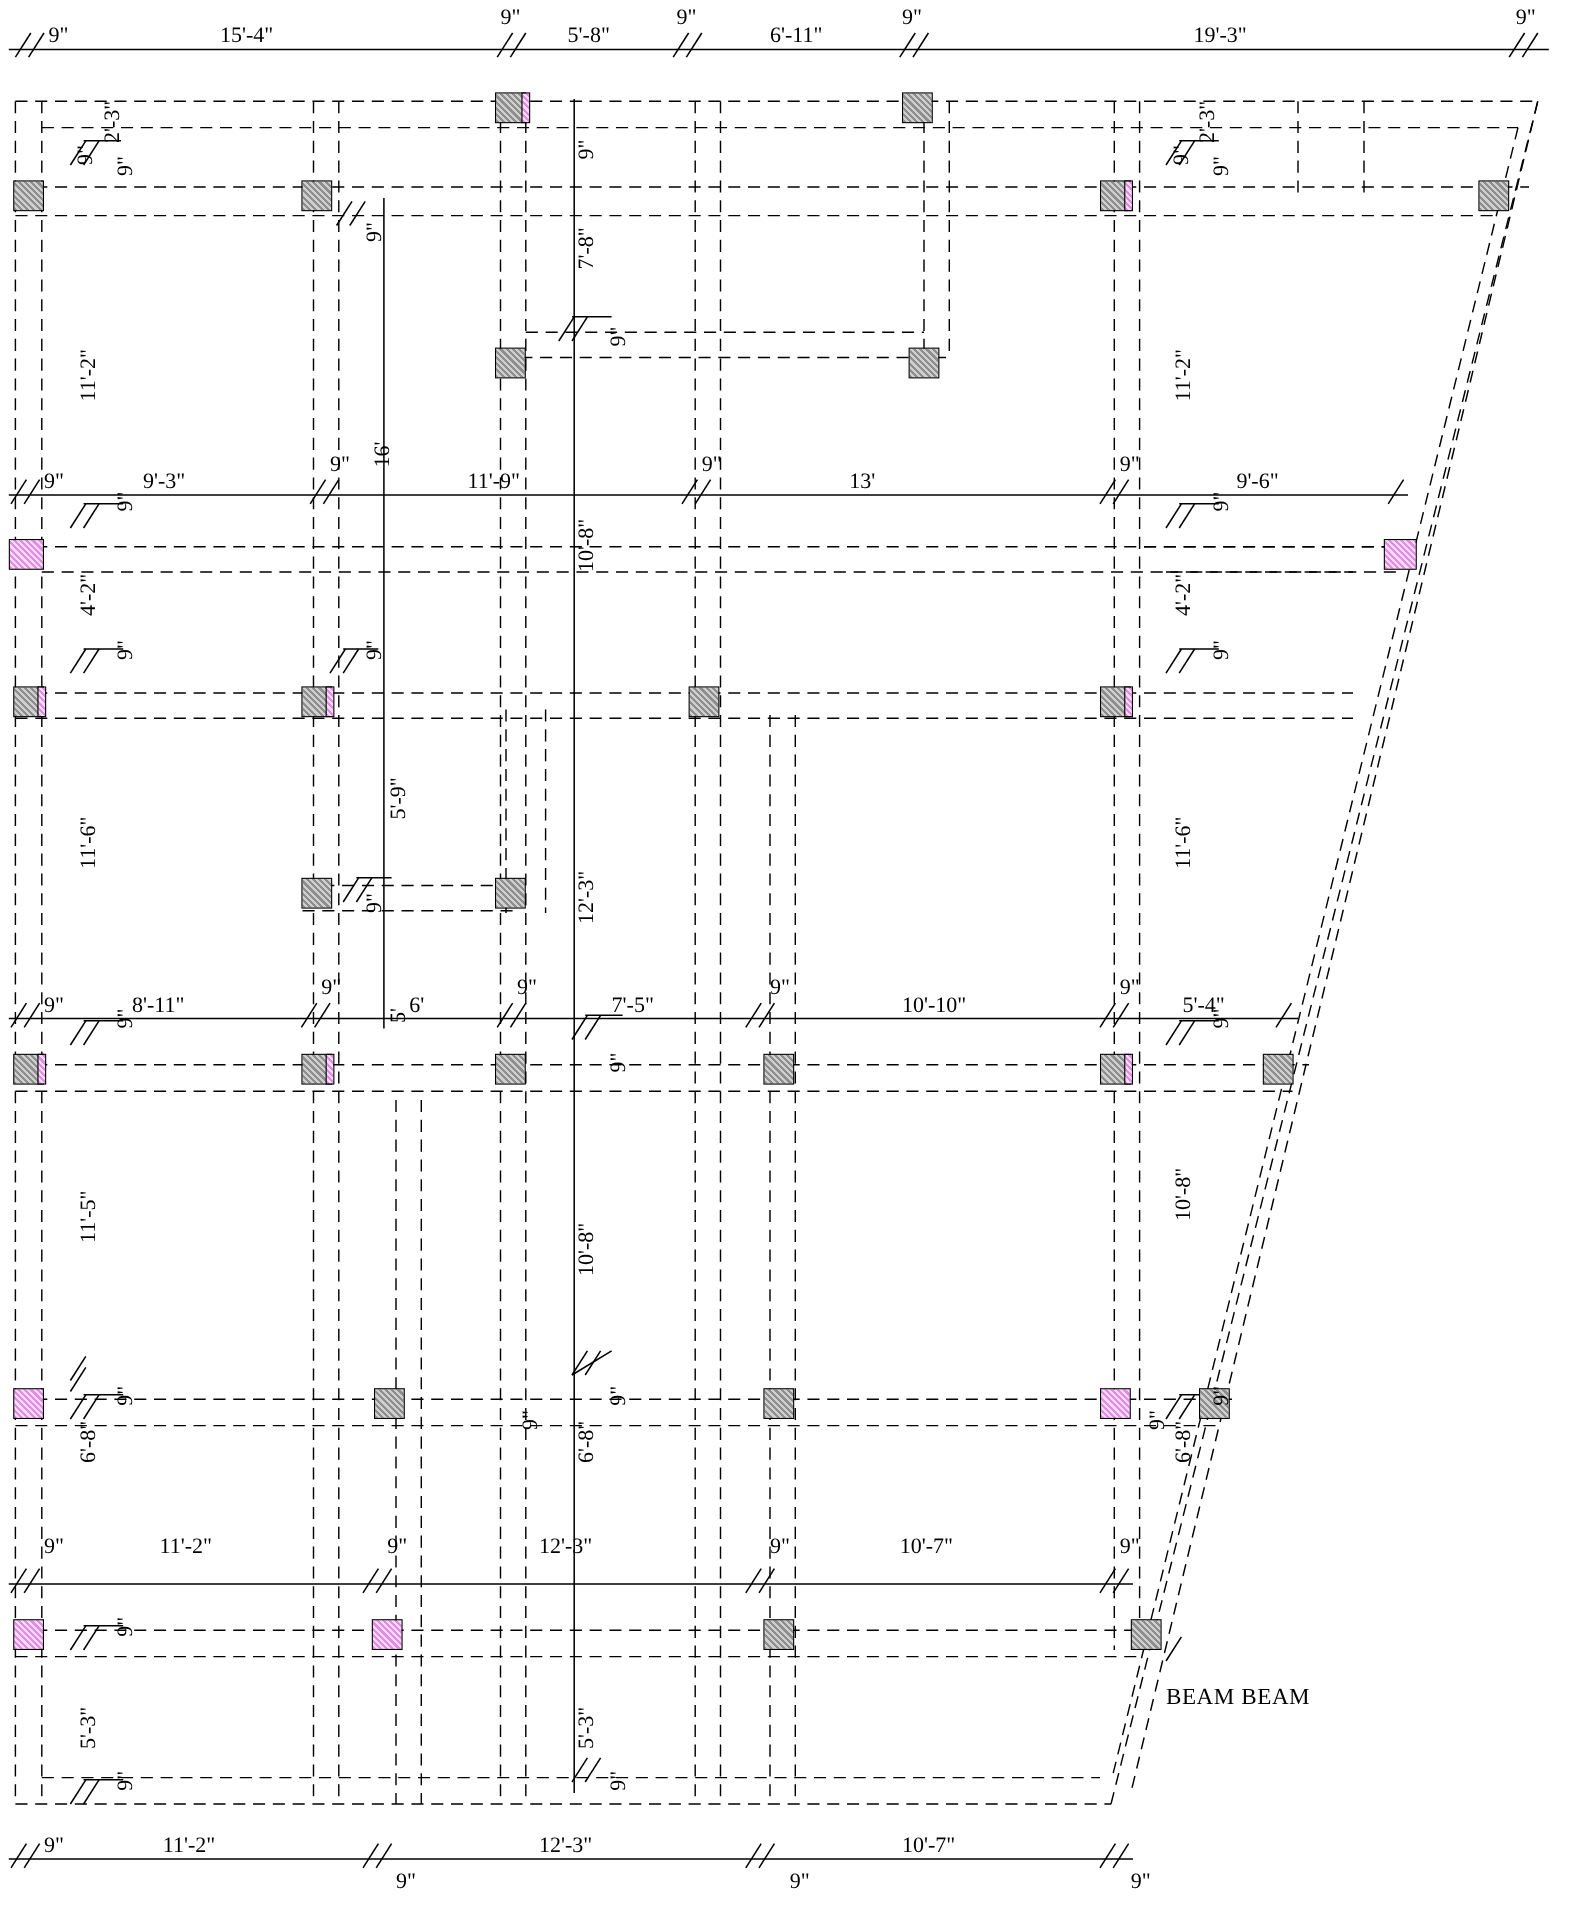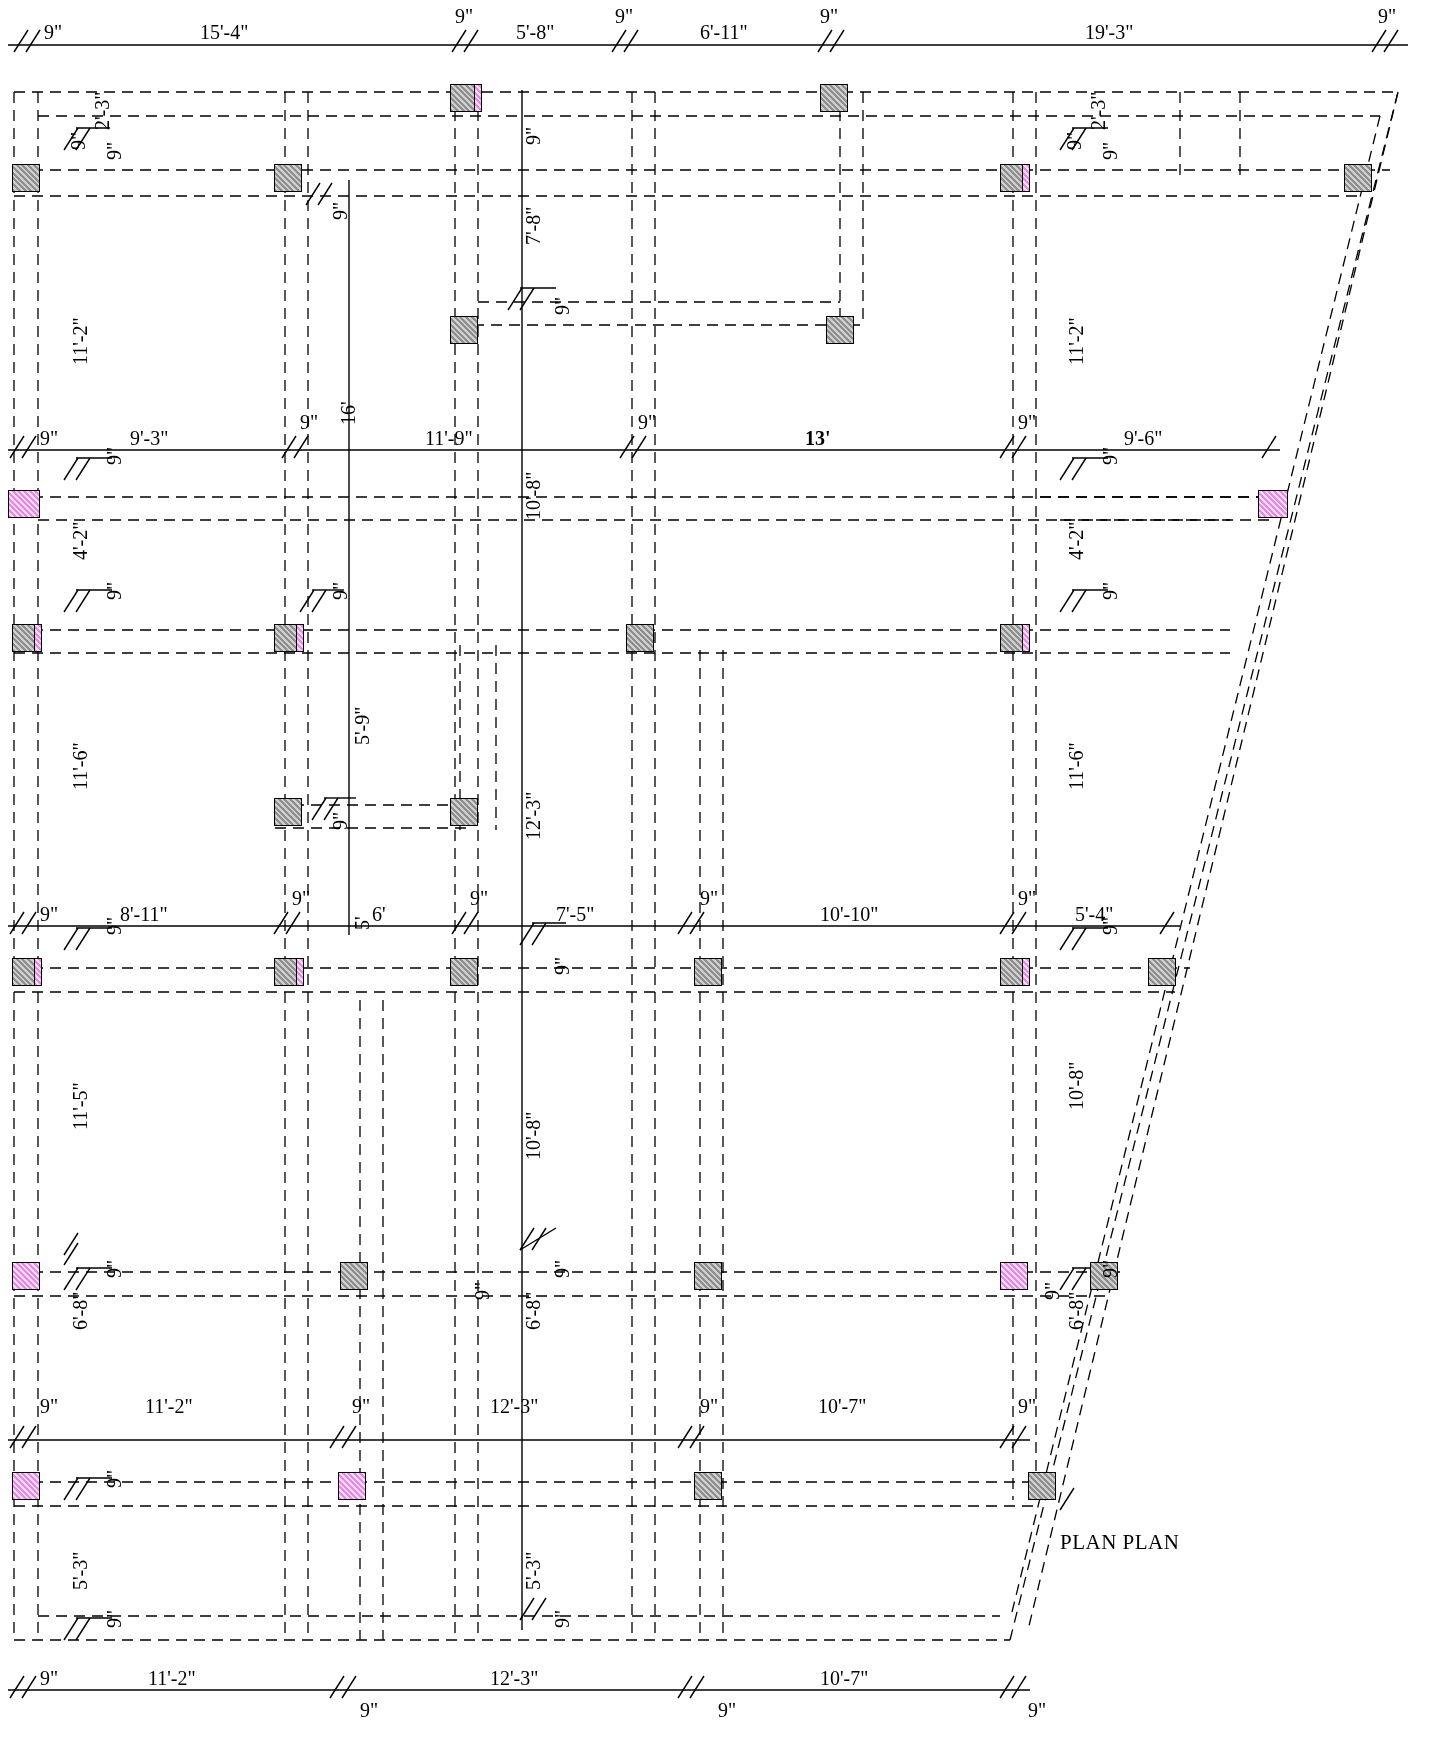--- a/index.html
+++ b/index.html
@@ -288,21 +288,21 @@
   <span class="dim" style="left:700px;top:22px;">6'-11"</span>
   <span class="dim" style="left:820px;top:6px;">9"</span>
   <span class="dim" style="left:1085px;top:22px;">19'-3"</span>
   <span class="dim" style="left:1378px;top:6px;">9"</span>
 
   <span class="dim" style="left:40px;top:428px;">9"</span>
   <span class="dim" style="left:130px;top:428px;">9'-3"</span>
   <span class="dim" style="left:300px;top:412px;">9"</span>
   <span class="dim" style="left:425px;top:428px;">11'-9"</span>
   <span class="dim" style="left:638px;top:412px;">9"</span>
-  <span class="dim" style="left:805px;top:428px;font-weight:bold;">13'</span>
+  <span class="dim" style="left:772px;top:428px;">13'</span>
   <span class="dim" style="left:1018px;top:412px;">9"</span>
   <span class="dim" style="left:1124px;top:428px;">9'-6"</span>
 
   <span class="dim" style="left:40px;top:904px;">9"</span>
   <span class="dim" style="left:120px;top:904px;">8'-11"</span>
   <span class="dim" style="left:292px;top:888px;">9"</span>
   <span class="dim" style="left:372px;top:904px;">6'</span>
   <span class="dim" style="left:470px;top:888px;">9"</span>
   <span class="dim" style="left:556px;top:904px;">7'-5"</span>
   <span class="dim" style="left:700px;top:888px;">9"</span>
@@ -368,15 +368,15 @@
   <span class="dim v" style="left:352px;top:930px;transform:rotate(-90deg);">5'</span>
   <span class="dim v" style="left:523px;top:840px;transform:rotate(-90deg);">12'-3"</span>
   <span class="dim v" style="left:552px;top:975px;transform:rotate(-90deg);">9"</span>
   <span class="dim v" style="left:523px;top:1160px;transform:rotate(-90deg);">10'-8"</span>
   <span class="dim v" style="left:552px;top:1278px;transform:rotate(-90deg);">9"</span>
   <span class="dim v" style="left:523px;top:1330px;transform:rotate(-90deg);">6'-8"</span>
   <span class="dim v" style="left:472px;top:1300px;transform:rotate(-90deg);">9"</span>
   <span class="dim v" style="left:523px;top:1590px;transform:rotate(-90deg);">5'-3"</span>
   <span class="dim v" style="left:552px;top:1628px;transform:rotate(-90deg);">9"</span>
 
-  <span class="lbl" style="left:1060px;top:1530px;font-size:21px;">PLAN PLAN</span>
+  <span class="lbl" style="left:1060px;top:1530px;font-size:21px;">BEAM BEAM</span>
 
 </div>
 
 </body></html>

